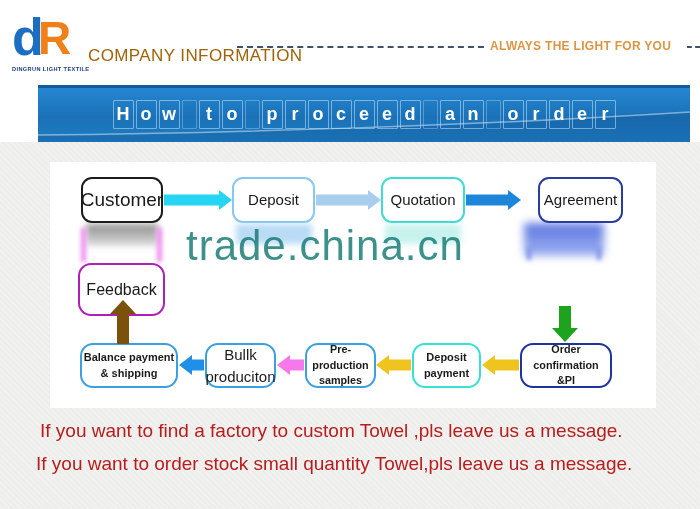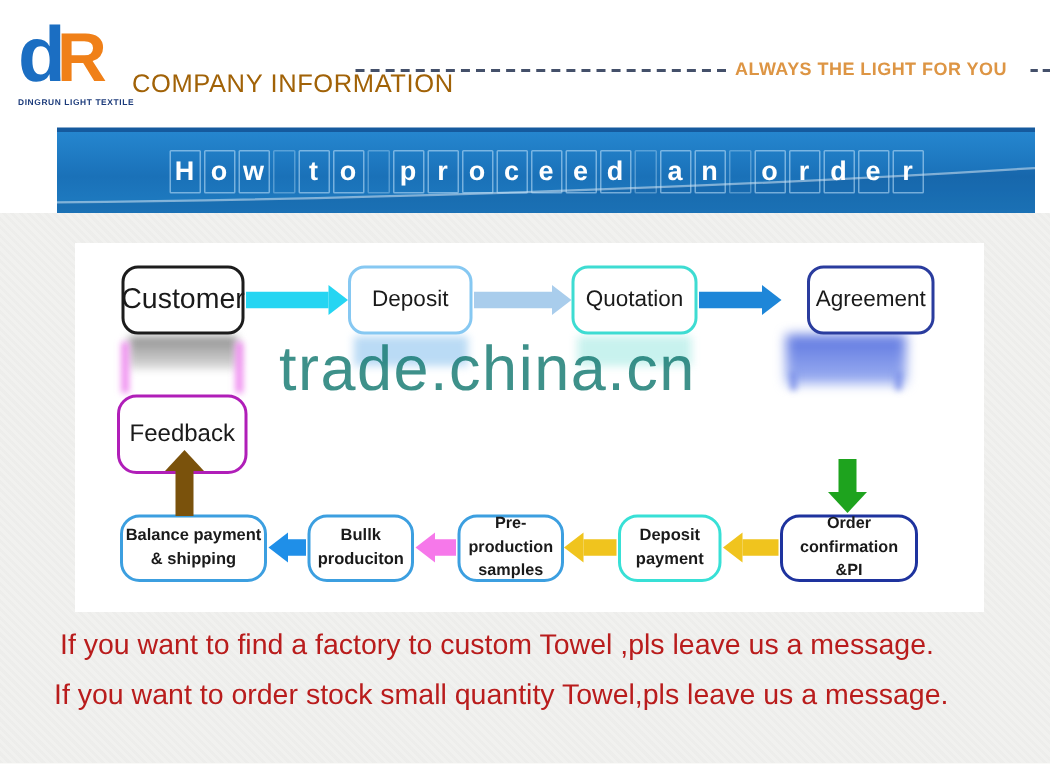--- a/index.html
+++ b/index.html
@@ -45,21 +45,21 @@
         display:flex;align-items:center;justify-content:center;text-align:center;
         color:#1a1a1a;white-space:pre-line;line-height:1.45;}
   .n-customer {left:81px; top:177px;width:82px;height:46px;border-color:#1c1c1c;font-size:19px;}
   .n-inquiry  {left:232px;top:177px;width:83px;height:46px;border-color:#86c8f2;font-size:15px;}
   .n-quotation{left:381px;top:177px;width:84px;height:46px;border-color:#3edcd2;font-size:15px;}
   .n-agreement{left:538px;top:177px;width:85px;height:46px;border-color:#2a3c9e;font-size:15px;}
   .n-sample   {left:520px;top:258px;width:88px;height:47px;border-color:#2a4aa4;font-size:12px;}
   .n-orderconf{left:520px;top:343px;width:92px;height:45px;border-color:#1e339e;font-size:10.8px;font-weight:bold;border-radius:13px;}
   .n-deposit  {left:412px;top:343px;width:69px;height:45px;border-color:#38e0d6;font-size:11px;font-weight:bold;border-radius:13px;}
   .n-preprod  {left:305px;top:343px;width:71px;height:45px;border-color:#3c9fe0;font-size:10.8px;font-weight:bold;border-radius:13px;}
-  .n-bulk     {left:205px;top:343px;width:71px;height:45px;border-color:#3c9fe0;font-size:11px;font-weight:bold;border-radius:13px;}
+  .n-bulk     {left:205px;top:343px;width:71px;height:45px;border-color:#3c9fe0;font-size:15px;font-weight:normal;border-radius:13px;}
   .n-balance  {left:80px; top:343px;width:98px;height:45px;border-color:#3c9fe0;font-size:11px;font-weight:bold;border-radius:13px;}
   .n-feedback {left:78px; top:247px;width:87px;height:53px;border-color:#b01eb8;font-size:16px;border-radius:13px;margin-top:16px;}
 
   
   .arrow{position:absolute;}
   .arrow .shaft{position:absolute;background:currentColor;}
   .arrow .head{position:absolute;width:0;height:0;}
   .ar-right .shaft{left:0;top:50%;transform:translateY(-50%);height:11px;width:calc(100% - 13px);}
   .ar-right .head{right:0;top:50%;transform:translateY(-50%);
                   border-top:10px solid transparent;border-bottom:10px solid transparent;border-left:13px solid currentColor;}

